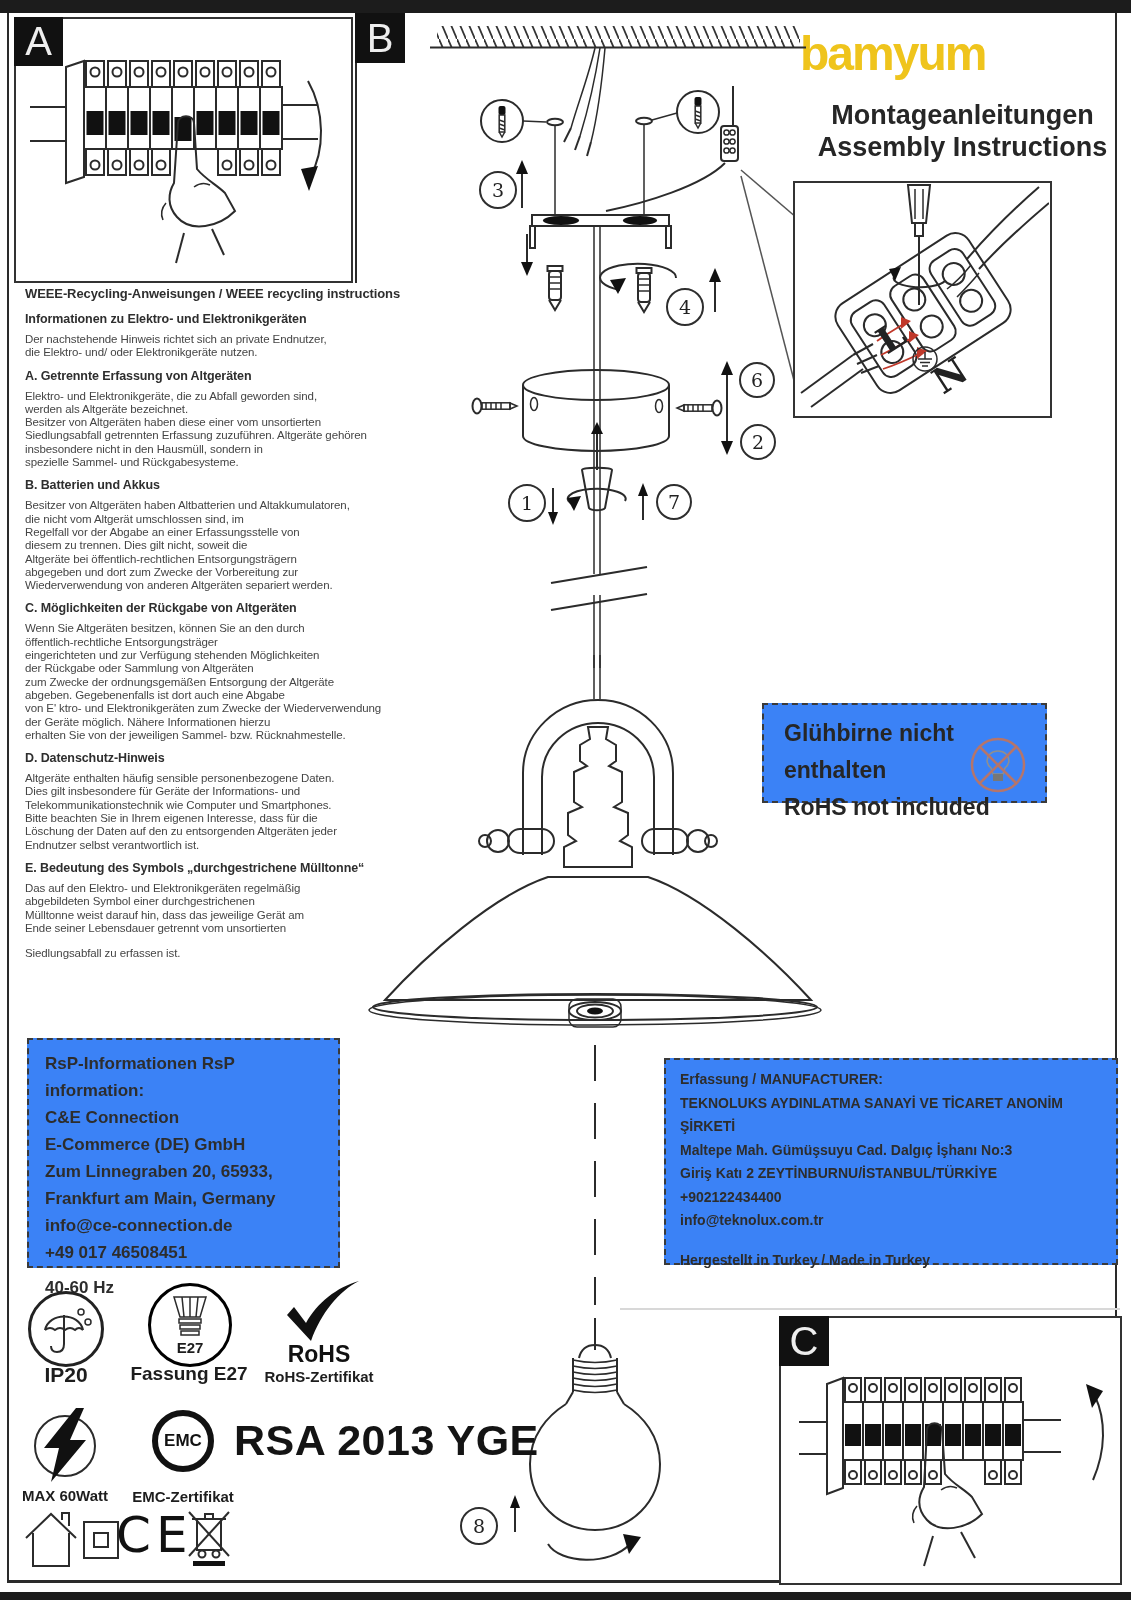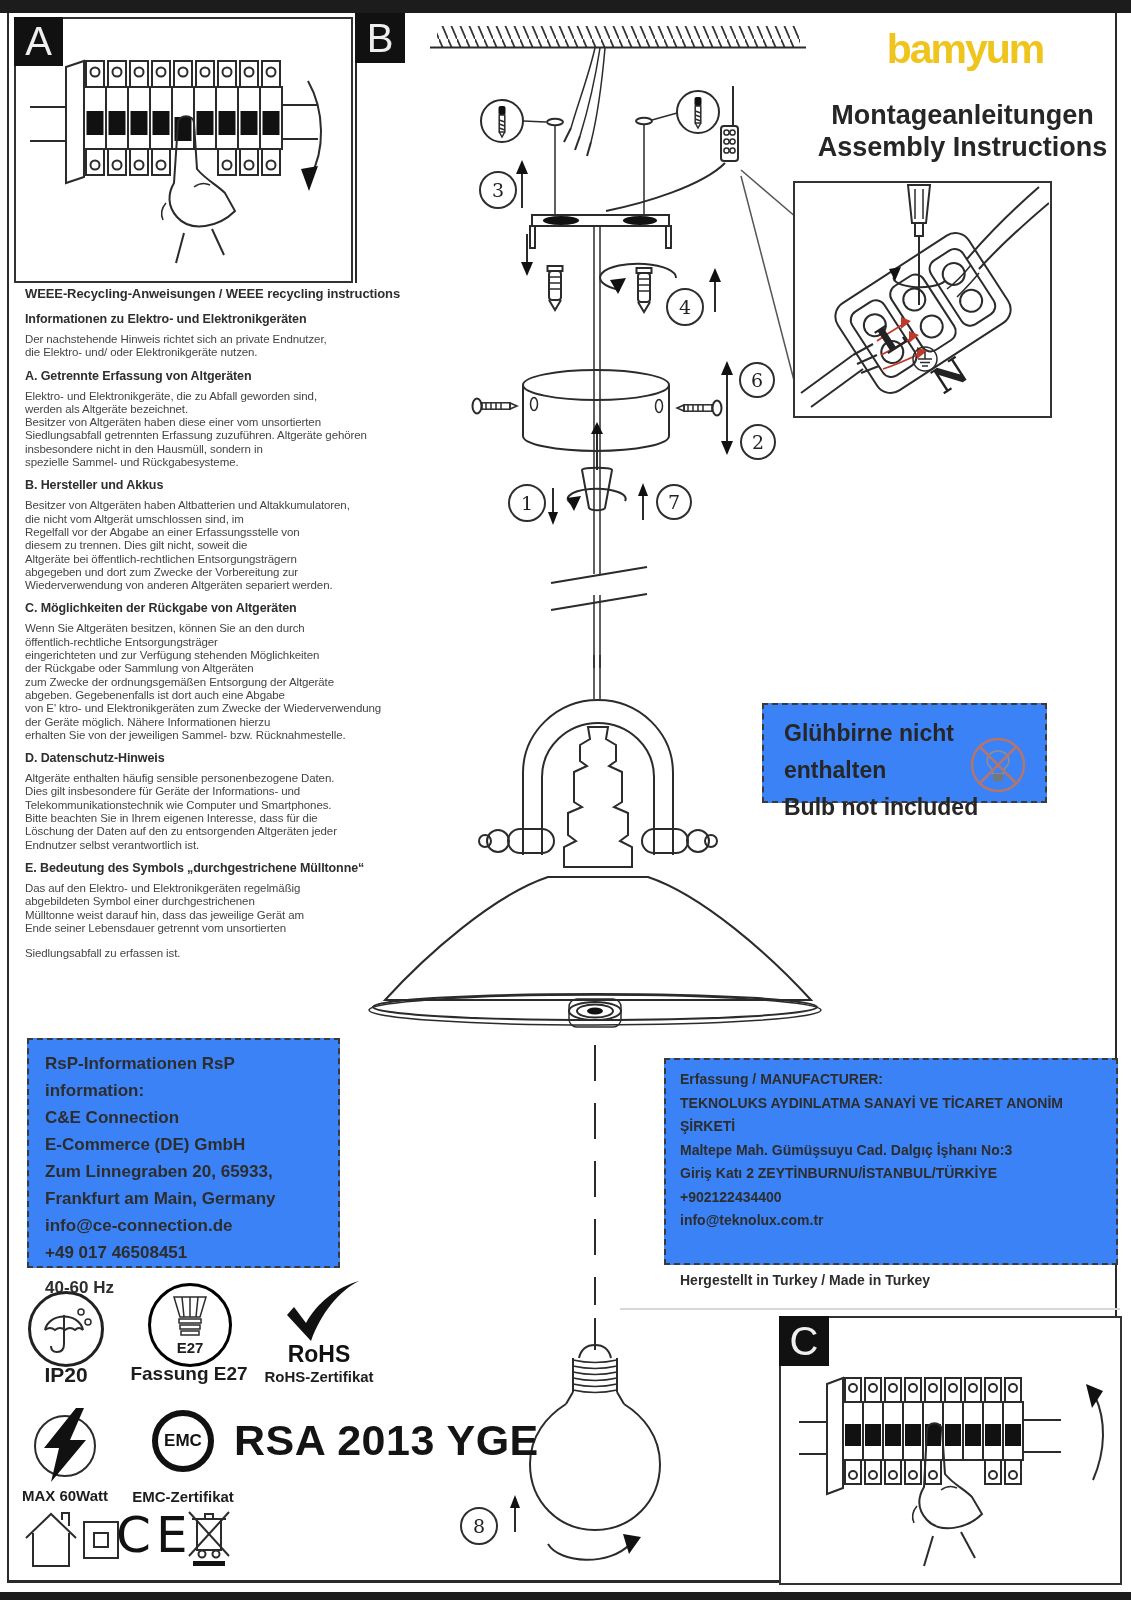--- a/index.html
+++ b/index.html
@@ -12,22 +12,22 @@
   .panelbox{position:absolute;border:2.5px solid #333;box-sizing:border-box;background:#fff}
   .plab{position:absolute;background:#111;color:#eee;display:flex;align-items:center;justify-content:center;
         font-size:40px;font-weight:400;font-family:"Liberation Sans",sans-serif}
   
   #weee{position:absolute;left:25px;top:286px;width:412px;letter-spacing:-0.1px}
   .weee-t{font-size:13px;font-weight:700;color:#2e2e2e;margin-bottom:11px}
   .weee-h{font-size:12.5px;font-weight:700;color:#2e2e2e;margin:9px 0 7px 0}
   .weee-b{font-size:11.5px;line-height:13.3px;color:#454545;white-space:pre-line}
   .weee-f{font-size:11.5px;color:#454545;margin-top:12px}
   
-  #brand{position:absolute;left:800px;top:26px;width:330px;text-align:center;
-         font-size:41px;font-weight:800;letter-spacing:-2px;color:#EFC41C}
+  #brand{position:absolute;left:800px;top:26px;width:330px;
+         font-size:48px;font-weight:800;letter-spacing:-2px;color:#EFC41C}
   .subt{position:absolute;left:795px;width:335px;text-align:center;font-size:27px;font-weight:700;color:#262626}
   
   .dashbox{position:absolute;border:2.5px dashed #3a3a3a;box-sizing:border-box;background:#3b82f6}
   #bulbbox .l1{font-size:23px;font-weight:600;color:#262626;line-height:37px}
   #rspbox{font-size:17px;font-weight:600;color:#2d2d2d;line-height:27px;padding:10px 0 0 16px}
   #manbox{font-size:14px;font-weight:700;color:#2d2d2d;line-height:23.5px;padding:8px 0 0 14px}
   
   .step{position:absolute;border:2px solid #2e2e2e;border-radius:50%;background:#fff;
         display:flex;align-items:center;justify-content:center;
         font-family:"DejaVu Serif",serif;font-size:19px;color:#222}
@@ -165,21 +165,21 @@
     <div class="weee-h">Informationen zu Elektro- und Elektronikgeräten</div>
     <div class="weee-b">Der nachstehende Hinweis richtet sich an private Endnutzer,
  die Elektro- und/ oder Elektronikgeräte nutzen.</div>
     <div class="weee-h">A. Getrennte Erfassung von Altgeräten</div>
     <div class="weee-b">Elektro- und Elektronikgeräte, die zu Abfall geworden sind,
  werden als Altgeräte bezeichnet.
 Besitzer von Altgeräten haben diese einer vom unsortierten
 Siedlungsabfall getrennten Erfassung zuzuführen. Altgeräte gehören
 insbesondere nicht in den Hausmüll, sondern in
 spezielle Sammel- und Rückgabesysteme.</div>
-    <div class="weee-h">B. Hersteller und Akkus</div>
+    <div class="weee-h">B. Batterien und Akkus</div>
     <div class="weee-b">Besitzer von Altgeräten haben Altbatterien und Altakkumulatoren,
  die nicht vom Altgerät umschlossen sind, im
 Regelfall vor der Abgabe an einer Erfassungsstelle von
 diesem zu trennen. Dies gilt nicht, soweit die
 Altgeräte bei öffentlich-rechtlichen Entsorgungsträgern
 abgegeben und dort zum Zwecke der Vorbereitung zur
 Wiederverwendung von anderen Altgeräten separiert werden.</div>
     <div class="weee-h">C. Möglichkeiten der Rückgabe von Altgeräten</div>
     <div class="weee-b">Wenn Sie Altgeräten besitzen, können Sie an den durch
 öffentlich-rechtliche Entsorgungsträger
@@ -493,21 +493,21 @@
     </div>
   <div class="step" style="left:656px;top:484px;width:32px;height:32px">
       <span>7</span>
     </div>
   <div class="step" style="left:460px;top:1507px;width:34px;height:34px">
       <span>8</span>
     </div>
 
   <div id="bulbbox" class="dashbox" style="left:762px;top:703px;width:285px;height:100px;padding:10px 0 0 20px">
     <div class="l1">Glühbirne nicht enthalten</div>
-    <div class="l1">Bulb not included</div>
+    <div class="l1">RoHS not included</div>
   </div>
   <svg class="abs" style="left:969px;top:736px" width="58" height="58" viewBox="0 0 58 58">
     <circle cx="29" cy="29" r="26" fill="none" stroke="#B5756B" stroke-width="2.5"></circle>
     <g stroke="#8f8f8f" fill="none" stroke-width="1.6">
       <path d="M21,18 C17,22 17,28 22,32 L24,38 L34,38 L36,32 C41,28 41,22 37,18 C33,14 25,14 21,18 Z"></path>
       <rect x="24" y="38" width="10" height="7" fill="#777" stroke="none"></rect>
     </g>
     <line x1="10" y1="10" x2="48" y2="48" stroke="#B5756B" stroke-width="2.5"></line>
     <line x1="48" y1="10" x2="10" y2="48" stroke="#B5756B" stroke-width="2.5"></line>
   </svg>
@@ -523,21 +523,21 @@
     <div style="margin-top:8px">40-60 Hz</div>
   </div>
 
   <div id="manbox" class="dashbox" style="left:664px;top:1058px;width:454px;height:207px">
     <div>Erfassung / MANUFACTURER:</div>
     <div>TEKNOLUKS AYDINLATMA SANAYİ VE TİCARET ANONİM ŞİRKETİ</div>
     <div>Maltepe Mah. Gümüşsuyu Cad. Dalgıç İşhanı No:3</div>
     <div>Giriş Katı 2 ZEYTİNBURNU/İSTANBUL/TÜRKİYE</div>
     <div>+902122434400</div>
     <div>info@teknolux.com.tr</div>
-    <div style="margin-top:36px">Hergestellt in Turkey / Made in Turkey</div>
+    <div style="margin-top:16px">Hergestellt in Turkey / Made in Turkey</div>
   </div>
 
   <div class="badge" style="left:28px;top:1291px;width:76px;height:76px;border:3.5px solid #222">
     <svg width="58" height="58" viewBox="0 0 58 58">
       <path class="ln" d="M8,30 C12,12 42,12 46,30"></path>
       <path class="ln" d="M8,30 Q13,26 18,30 Q23,26 28,30 Q33,26 38,30 Q42,26 46,30"></path>
       <line class="ln" x1="27" y1="15" x2="27" y2="44"></line>
       <path class="ln" d="M27,44 Q27,52 20,52 Q14,52 14,46"></path>
       <circle class="thin" cx="44" cy="12" r="3"></circle>
         <circle class="thin" cx="51" cy="22" r="3"></circle>

